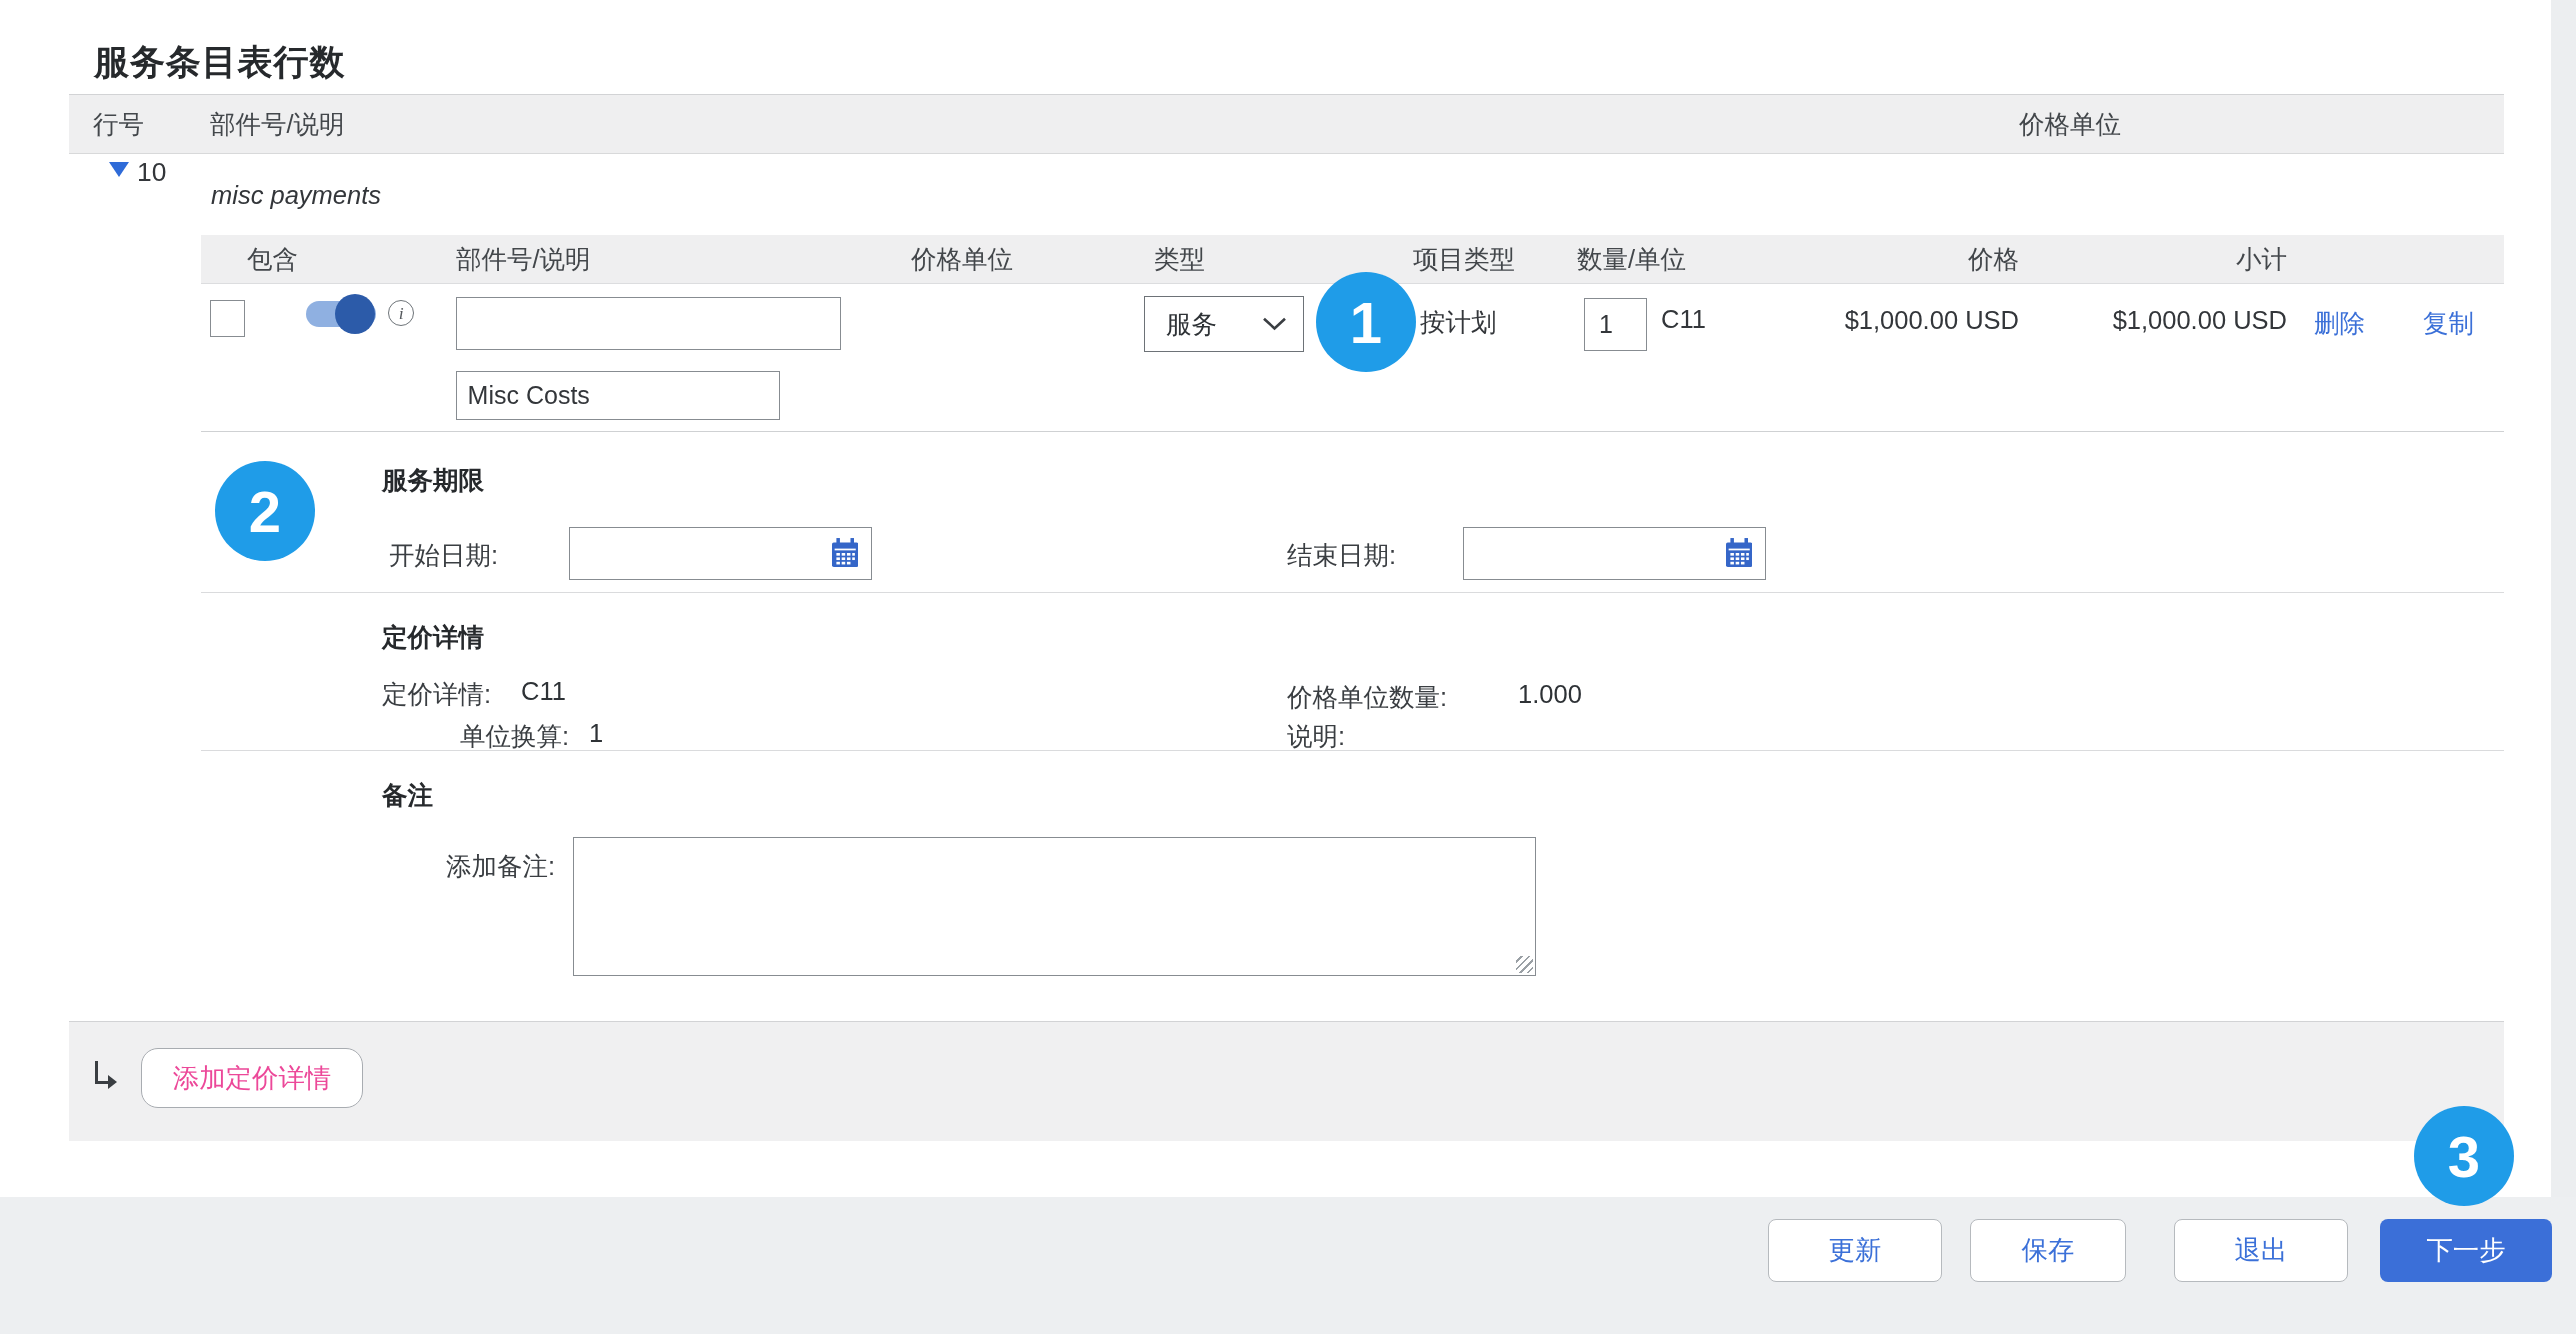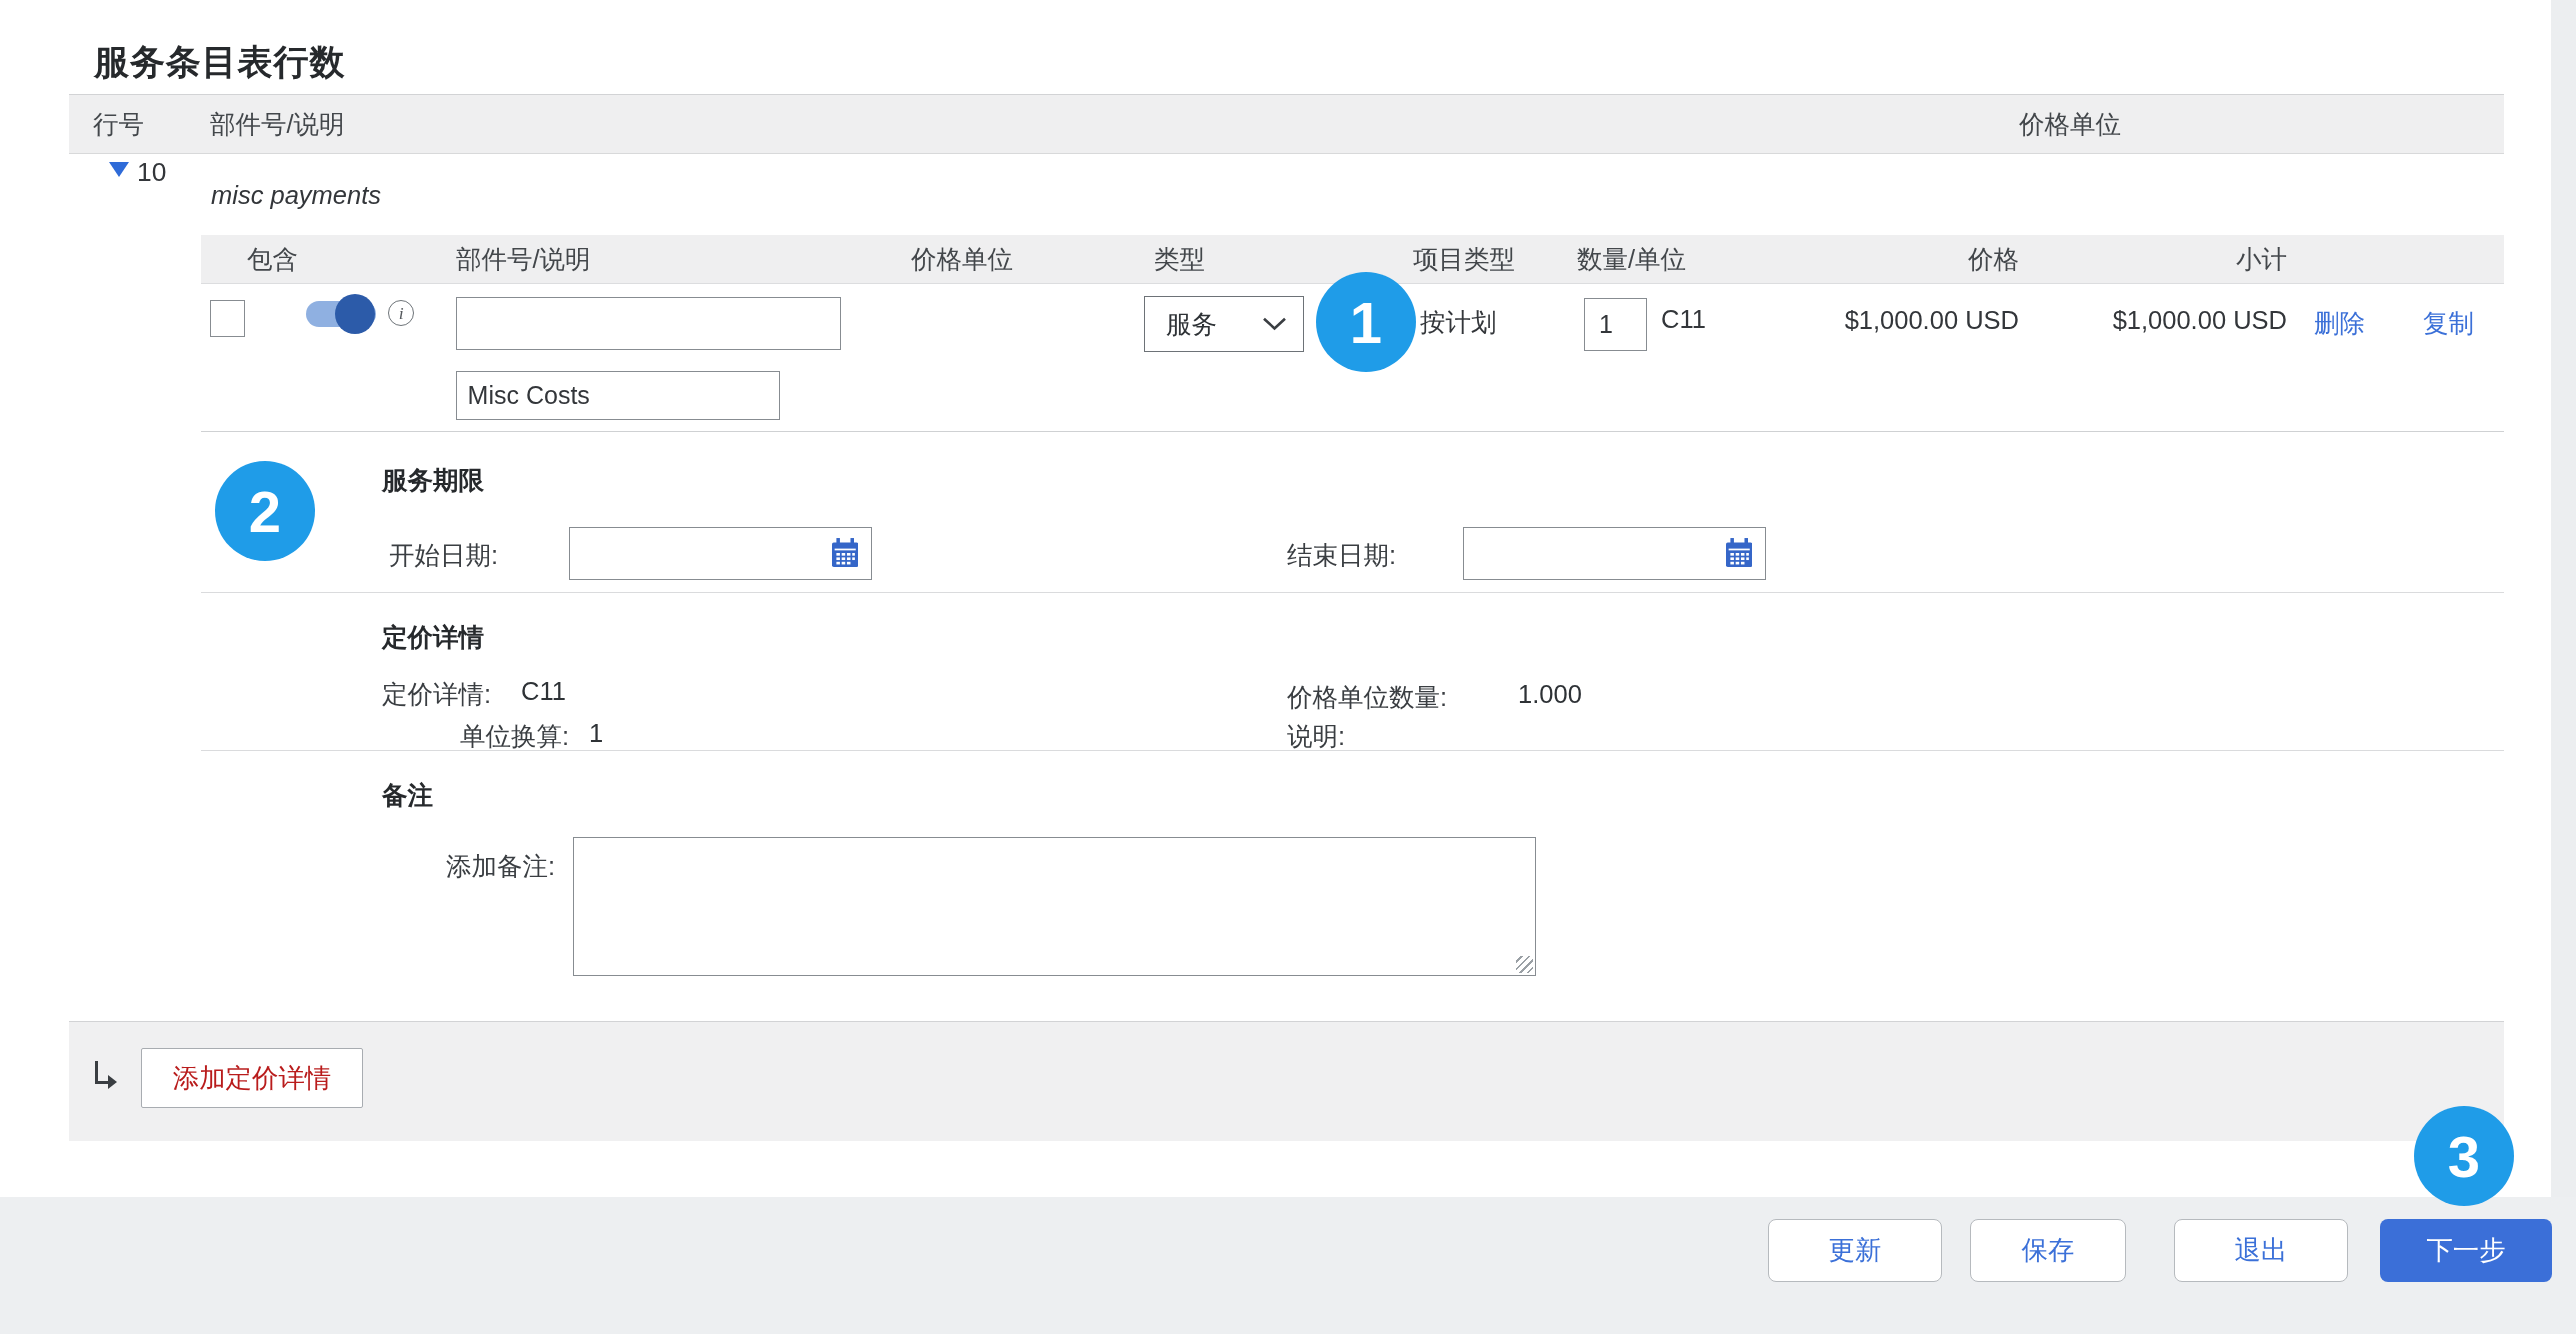--- a/index.html
+++ b/index.html
@@ -47,21 +47,21 @@
   .ta-wrap{border:1.8px solid #878c91;background:#fff;box-sizing:border-box;}
   .ta-handle{position:absolute;right:1.8px;bottom:1.8px;width:17.6px;height:17.6px;
     background:repeating-linear-gradient(135deg,transparent 0 3.5px,#9aa0a5 3.5px 5.3px);cursor:nwse-resize;}
   
   .cal{cursor:pointer;}
   
   .btn{position:absolute;box-sizing:border-box;border-radius:8px;display:flex;align-items:center;justify-content:center;
     font-family:inherit;font-size:26.4px;cursor:pointer;}
   .btn-secondary{background:#fff;border:1.8px solid #b6babe;color:#3b70d8;}
   .btn-primary{background:#3b6fd8;border:none;color:#ffffff;}
-  .btn-add{background:#fff;border:1.8px solid #a8acb1;color:#b91c1c;border-radius:2px;text-align:right;}
+  .btn-add{background:#fff;border:1.8px solid #a8acb1;color:#ec4899;border-radius:17px;text-align:right;}
   
   .footer-bar{background:#edeff1;}
   .gutter{background:#eceef0;}
   
   .ret{position:relative;}
   .ret .rv{position:absolute;left:0;top:0;width:2.6px;height:23px;background:#3a3e42;}
   .ret .rh{position:absolute;left:0;top:20px;width:15px;height:2.6px;background:#3a3e42;}
   .ret .ra{position:absolute;left:12.3px;top:14px;width:0;height:0;border-left:9.7px solid #3a3e42;border-top:7px solid transparent;border-bottom:7px solid transparent;}
   .chev svg{display:block;}
 </style>

